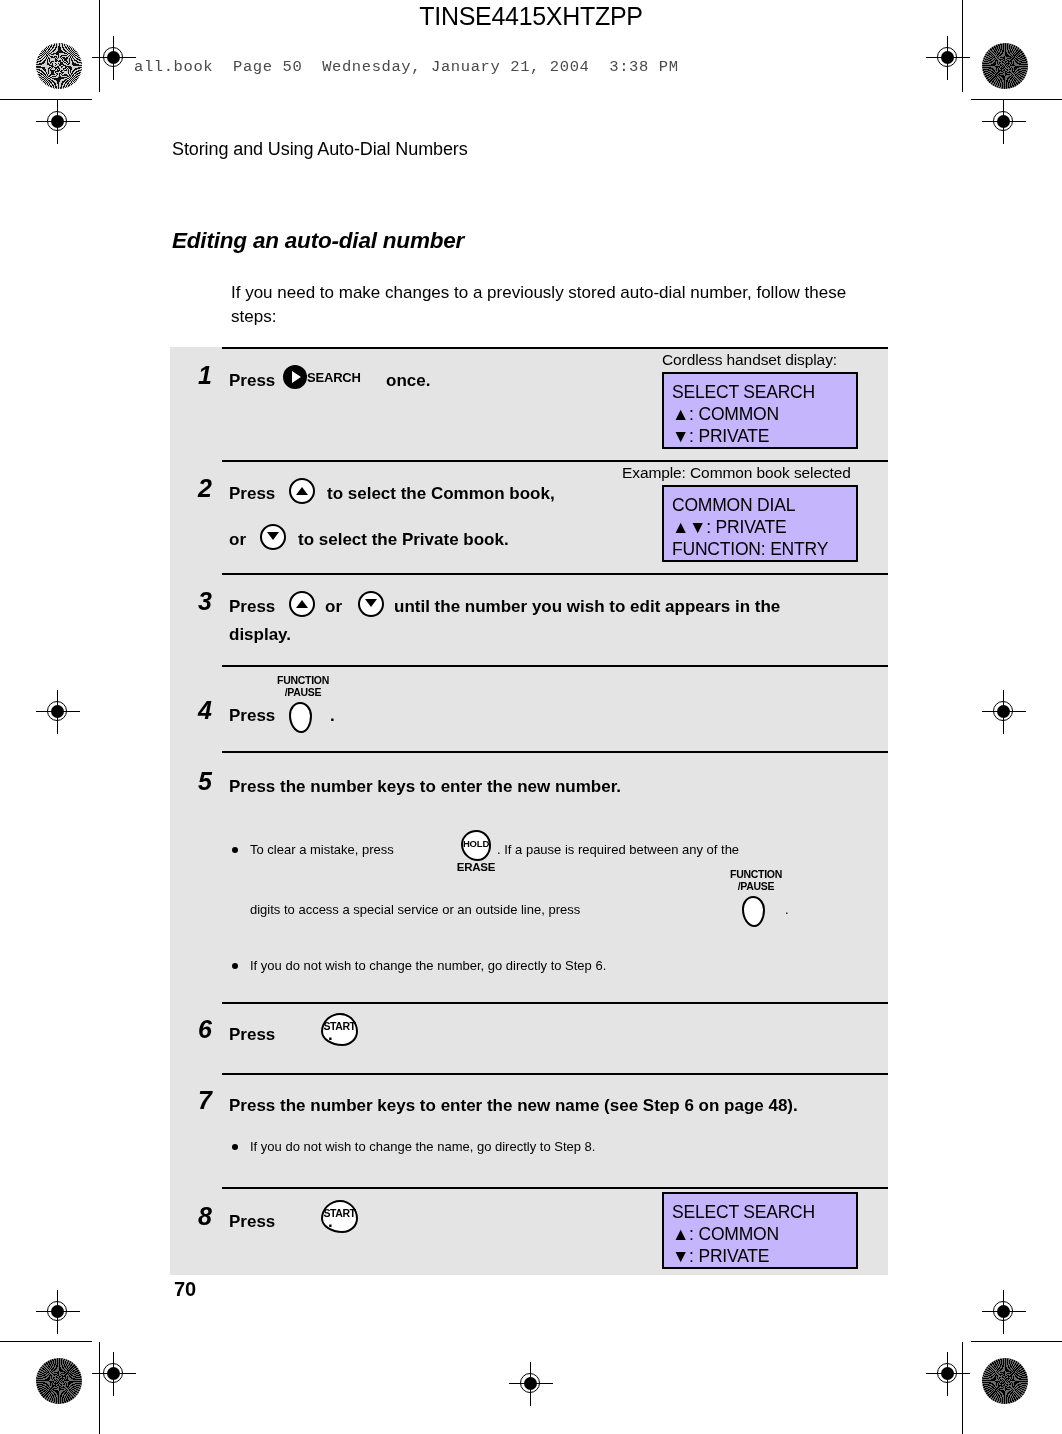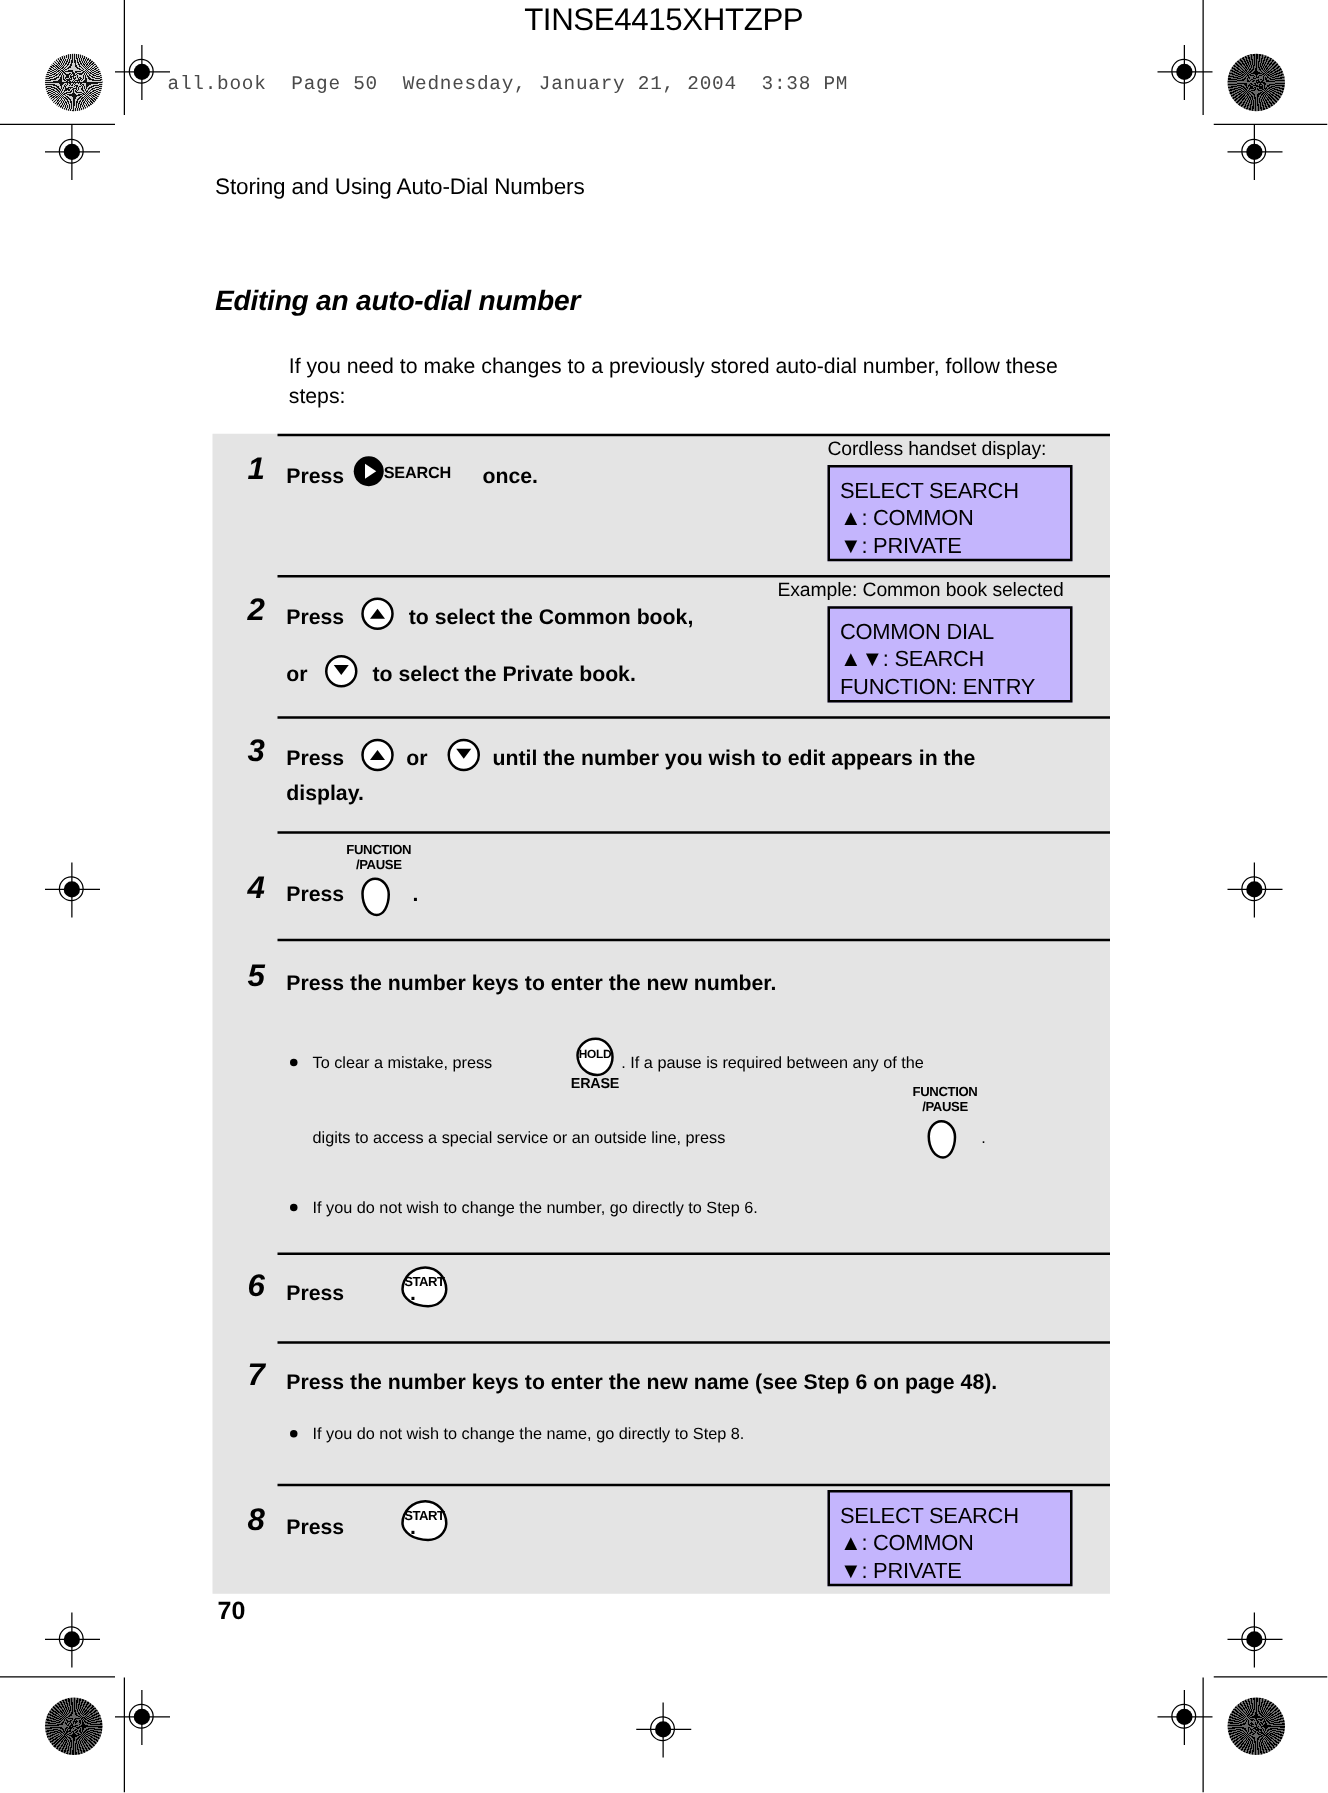--- a/index.html
+++ b/index.html
@@ -436,21 +436,21 @@
 
   <div class="body-bold" style="left:59px; top:181px;">or</div>
   <div class="key key-arrow down" style="position:absolute; left:90px; top:177px;">
     <div class="tri"></div>
   </div>
   <div class="body-bold" style="left:128px; top:181px;">to select the Private book.</div>
 
   <div class="disp-caption" style="left:452px; top:117px;">Example: Common book selected</div>
   <div class="disp-box" style="left:492px; top:138px; width:196px; height:77px;">
     <div class="line">COMMON DIAL</div>
-    <div class="line">▲▼: SEARCH</div>
+    <div class="line">▲▼: PRIVATE</div>
     <div class="line">FUNCTION: ENTRY</div>
   </div>
 
   <div class="rule" style="top:226px;"></div>
   <div class="num" style="left:28px; top:240px;">3</div>
   <div class="body-bold" style="left:59px; top:248px;">Press</div>
   <div class="key key-arrow up" style="position:absolute; left:119px; top:244px;">
     <div class="tri"></div>
   </div>
   <div class="body-bold" style="left:155px; top:248px;">or</div>

